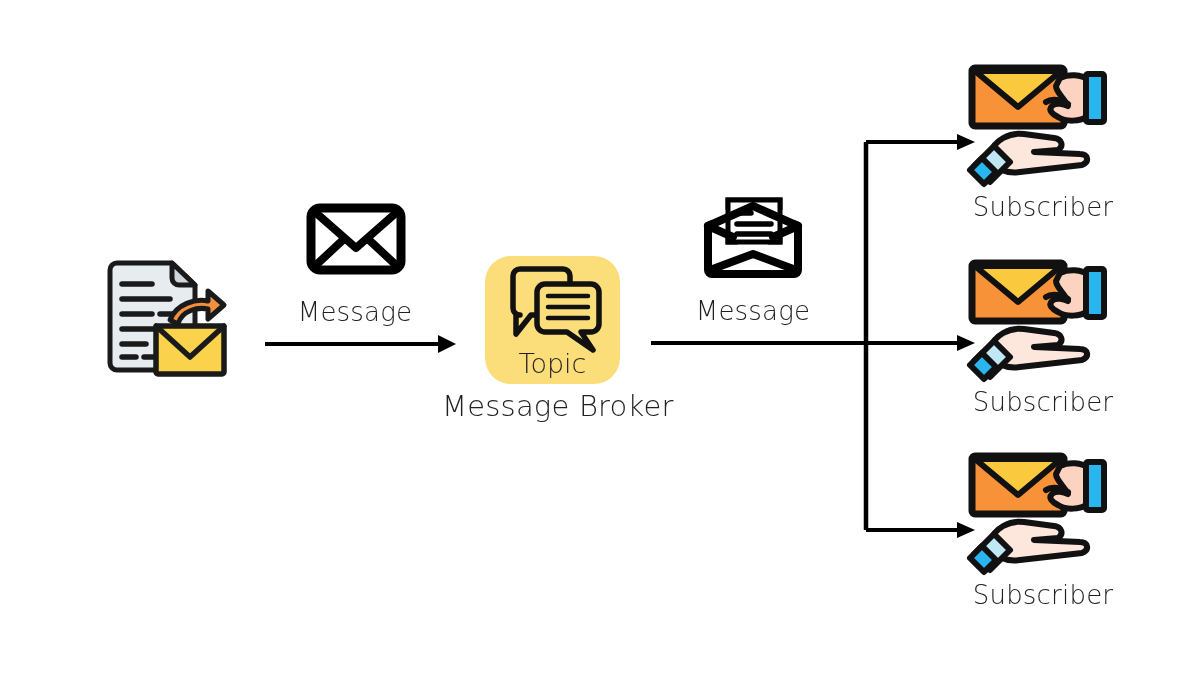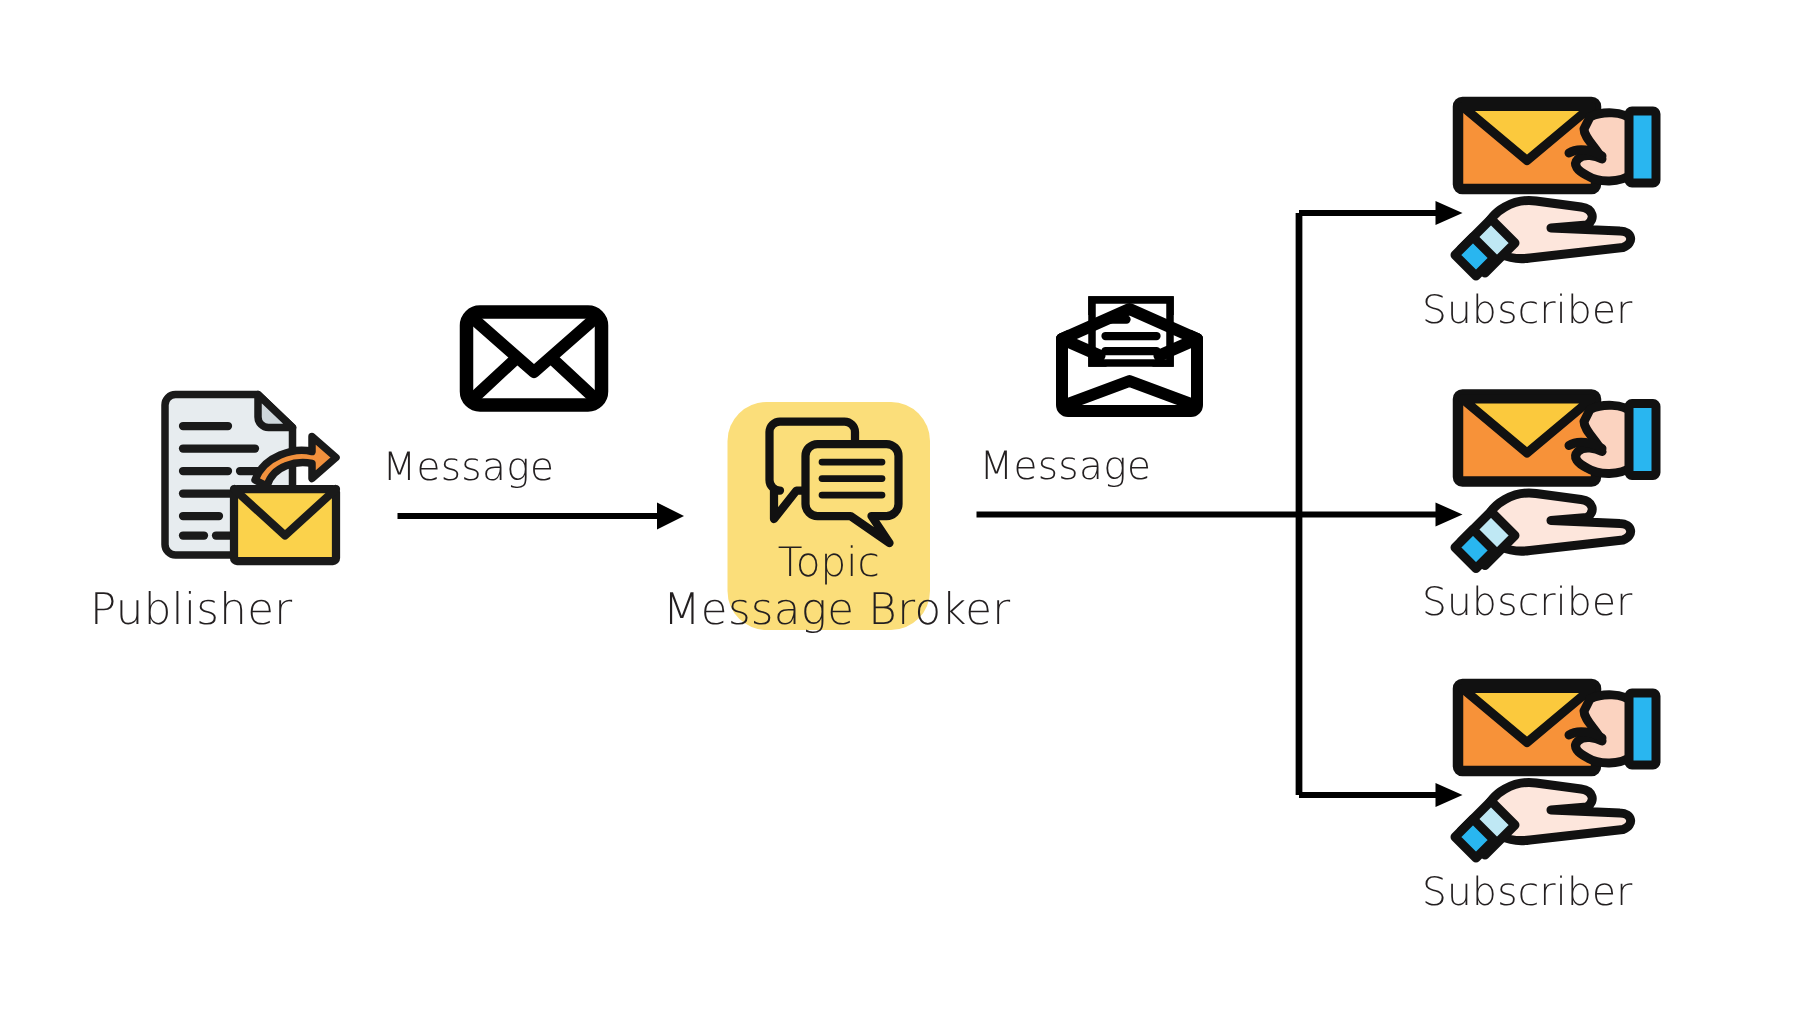--- a/index.html
+++ b/index.html
@@ -16,20 +16,21 @@
     width: 1200px;
     height: 675px;
     background: #ffffff;
     overflow: hidden;
   }
   .node {
     position: absolute;
   }
   .label {
     position: absolute;
+    text-align: center;
     color: #231f20;
     font-family: "DejaVu Sans", "Liberation Sans", sans-serif;
     font-weight: 300;
     white-space: nowrap;
     letter-spacing: 0.2px;
   }
   .label-lg { font-size: 29px; }
   .label-md { font-size: 26px; }
   .label-sm { font-size: 26px; }
   .topic-card {
@@ -71,39 +72,38 @@
       </g>
 
       <path d="M70 62 C76 46, 96 40, 108 43 L108 33 L124 47 L108 61 L108 51 C98 49, 82 52, 78 66 Z" fill="#F2913D" stroke="#1A1A1A" stroke-width="5" stroke-linejoin="round"></path>
 
       <g>
         <rect x="56" y="68" width="68" height="48" rx="2" fill="#FBD24B" stroke="#1A1A1A" stroke-width="5.5" stroke-linejoin="round"></rect>
         <path d="M56 68 L90 99 L124 68" fill="none" stroke="#1A1A1A" stroke-width="5.5" stroke-linecap="round" stroke-linejoin="round"></path>
       </g>
     </svg>
   </div>
-  <div class="label label-lg" style="left:60px; top:389px; width:210px;">Publisher</div>
 
   <div class="connector" style="left:260px; top:328px; width:200px; height:32px;">
     <svg width="200" height="32" viewBox="0 0 200 32">
       <line x1="5" y1="16" x2="180" y2="16" stroke="#000000" stroke-width="4"></line>
       <path d="M178 7 L196 16 L178 25 Z" fill="#000000"></path>
     </svg>
   </div>
 
   <div class="node" style="left:306px; top:203px; width:100px; height:72px;">
     <svg width="100" height="72" viewBox="0 0 100 72">
       <rect x="5" y="5" width="90" height="62" rx="9" fill="#ffffff" stroke="#000000" stroke-width="9" stroke-linejoin="round"></rect>
       <path d="M9 9 L50 45 L91 9" fill="none" stroke="#000000" stroke-width="8" stroke-linecap="round" stroke-linejoin="round"></path>
       <path d="M9 63 L38 36 M91 63 L62 36" fill="none" stroke="#000000" stroke-width="8" stroke-linecap="round"></path>
     </svg>
   </div>
   <div class="label label-md" style="left:255px; top:297px; width:200px;">Message</div>
 
-  <div class="topic-card" style="left:485px; top:268px; width:135px; height:152px; background:#FBDE7A;">
+  <div class="topic-card" style="left:485px; top:256px; width:135px; height:128px; background:#FBDE7A;">
     <svg width="135" height="100" viewBox="0 0 135 100" style="position:absolute; left:0; top:6px;">
 
       <path d="M28 14 a7 7 0 0 1 7 -7 H78 a7 7 0 0 1 7 7 V46 a7 7 0 0 1 -7 7 H46 L31 72 V53 H35 a7 7 0 0 1 -7 -7 Z" fill="none" stroke="#111111" stroke-width="5.5" stroke-linejoin="round" stroke-linecap="round"></path>
 
       <path d="M52 30 a8 8 0 0 1 8 -8 H106 a8 8 0 0 1 8 8 V62 a8 8 0 0 1 -8 8 H96 L108 88 L82 70 H60 a8 8 0 0 1 -8 -8 Z" fill="#FBDE7A" stroke="#111111" stroke-width="5.5" stroke-linejoin="round" stroke-linecap="round"></path>
       <g stroke="#111111" stroke-width="4.5" stroke-linecap="round">
         <line x1="63" y1="34" x2="103" y2="34"></line>
         <line x1="63" y1="45" x2="103" y2="45"></line>
         <line x1="63" y1="56" x2="103" y2="56"></line>
       </g>

